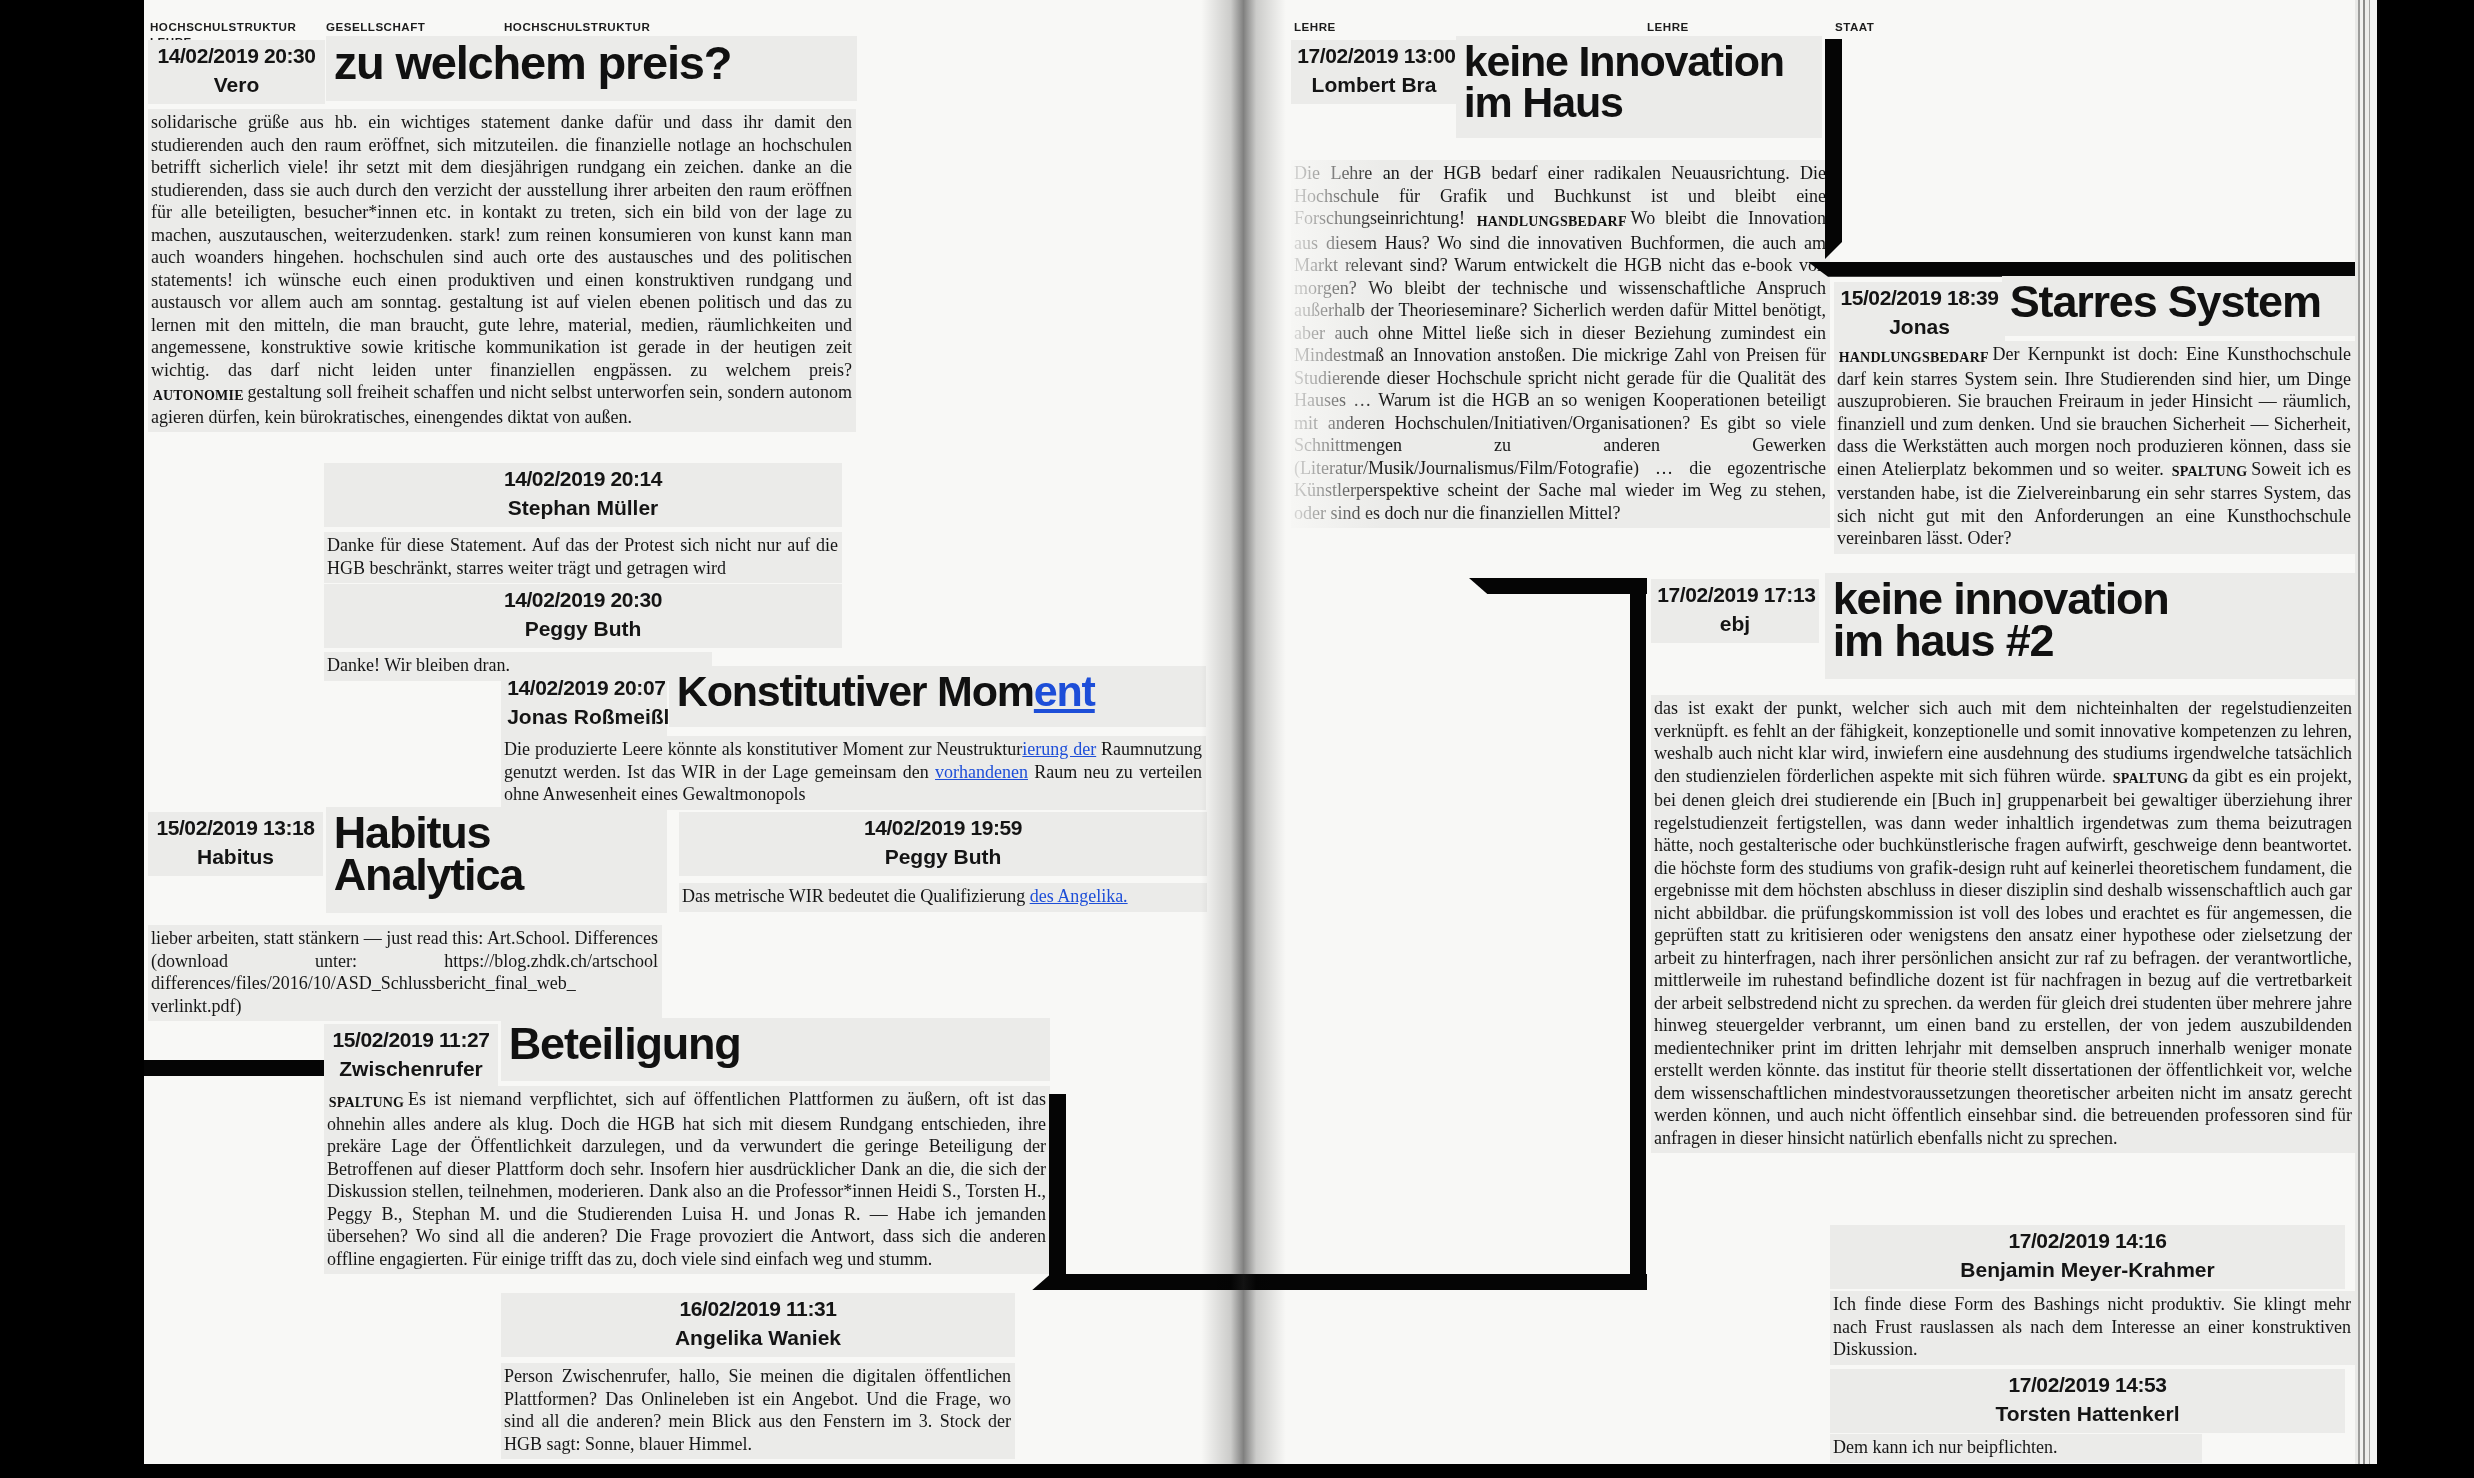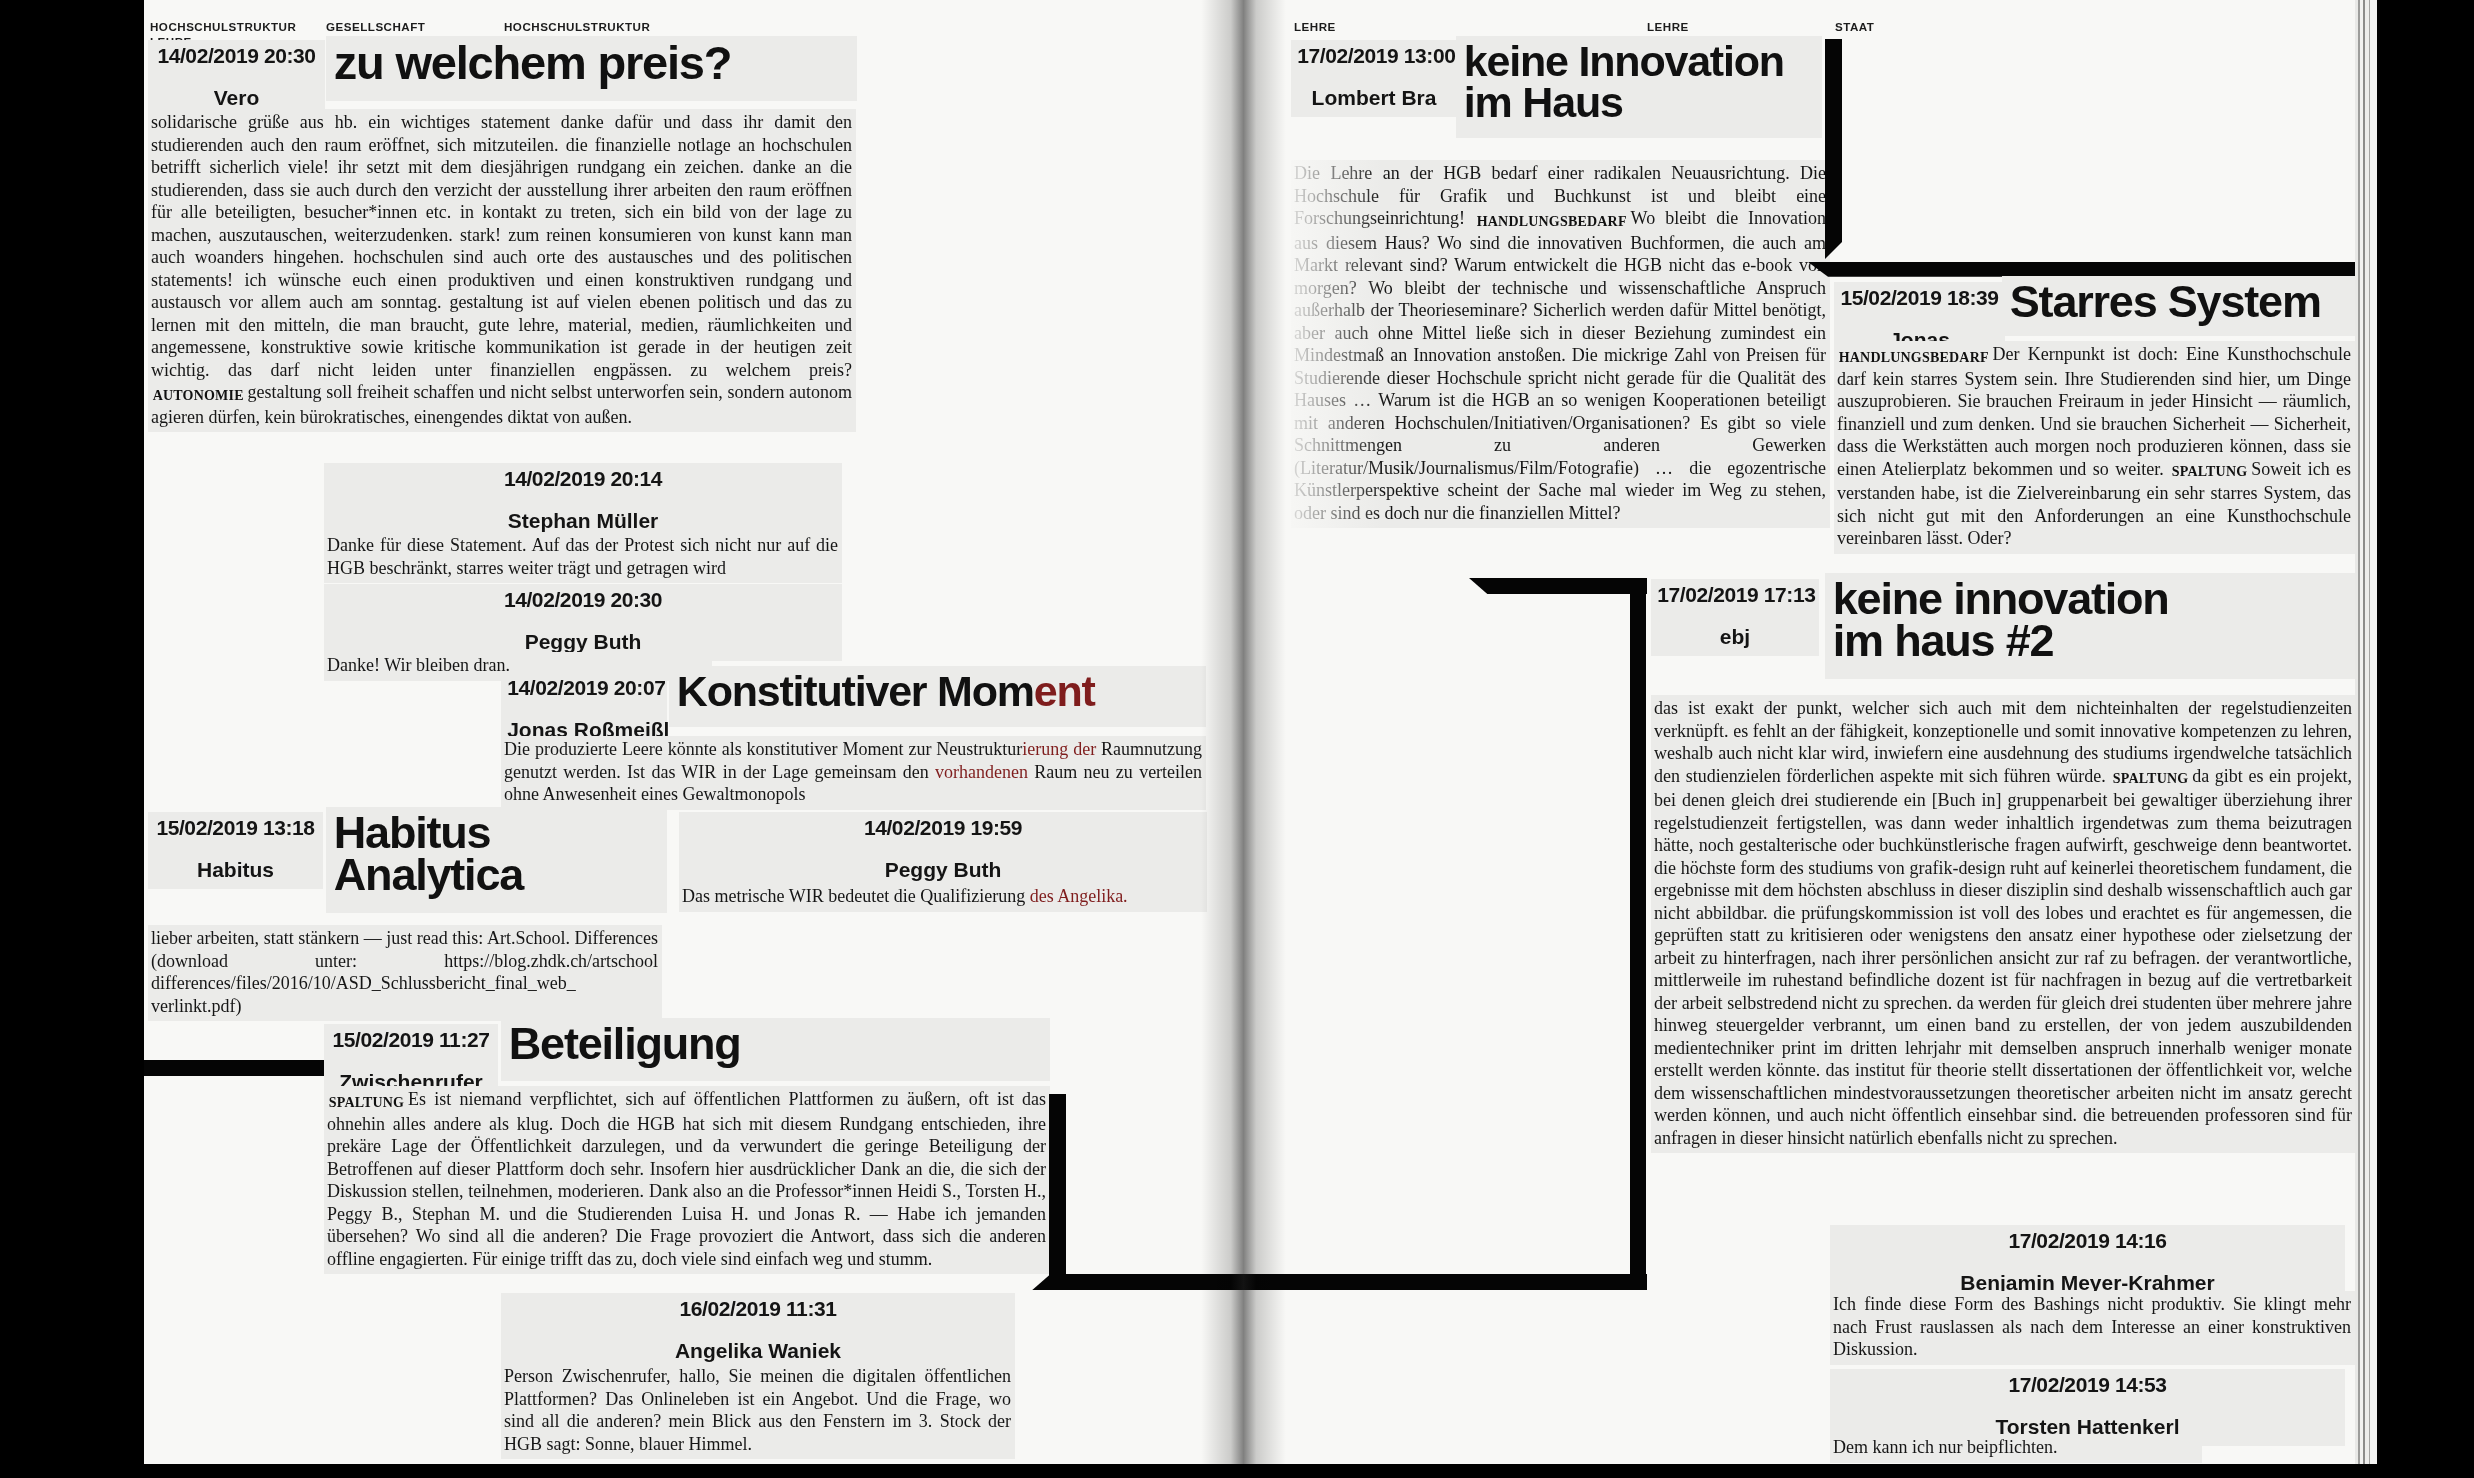--- a/index.html
+++ b/index.html
@@ -10,34 +10,34 @@
 
   .pg { position:absolute; top:0; height:1464px; background:#f8f8f6; }
   #pgL { left:144px;  width:1094px; }
   #pgR { left:1238px; width:1117px; }
 
   .cat { position:absolute; font-weight:bold; font-size:11.6px; letter-spacing:0.5px;
          line-height:14.7px; color:#1c1c1c; white-space:pre-line; }
 
   .meta { position:absolute; background:#ebebe9; padding:3.9px 6.2px 7px 6.2px; color:#141414;text-align:center; }
   .meta .dt { font-weight:bold; font-size:21px; line-height:24px; letter-spacing:-0.4px; white-space:nowrap; }
-  .meta .au { font-weight:bold; font-size:21px; line-height:24px; margin-top:18px; white-space:nowrap; }
+  .meta .au { font-weight:bold; font-size:21px; line-height:24px; margin-top:5px; white-space:nowrap; }
 
   .hl { position:absolute; background:#ebebe9; font-weight:bold; color:#111;
         line-height:.95; letter-spacing:-1.2px; white-space:pre-line;
         padding:4.7px 7.8px 15.5px 7.8px; }
 
   .bd { position:absolute; background:#ebebe9; font-family:"Liberation Serif","DejaVu Serif",serif;
         font-size:18px; line-height:22.5px; color:#161616; padding:2.3px 3.9px 3.9px 3.1px;
         text-align:justify; }
 
   .tg { font-family:Liberation Serif, serif; font-weight:bold; font-size:14px;
         letter-spacing:0.2px; position:relative; top:1.6px; padding:0 3.9px 0 1.6px; white-space:nowrap; color:#111; }
 
-  .fd { color:#7f1d1d; }
+  .fd { color:#1d4ed8;text-decoration:underline; }
 
   .fadeL { position:absolute; }
   .fadeL::after { content:""; position:absolute; left:0; top:0; bottom:0; width:92px;
         background:linear-gradient(90deg, rgba(248,248,246,.88), rgba(248,248,246,0));
         pointer-events:none; }
 
   .bar { position:absolute; background:#050505; }
 
   #gutter { position:absolute; left:1201px; top:0; width:85px; height:1464px; pointer-events:none;
         background:linear-gradient(90deg, rgba(0,0,0,0) 0%, rgba(0,0,0,.18) 35%,

